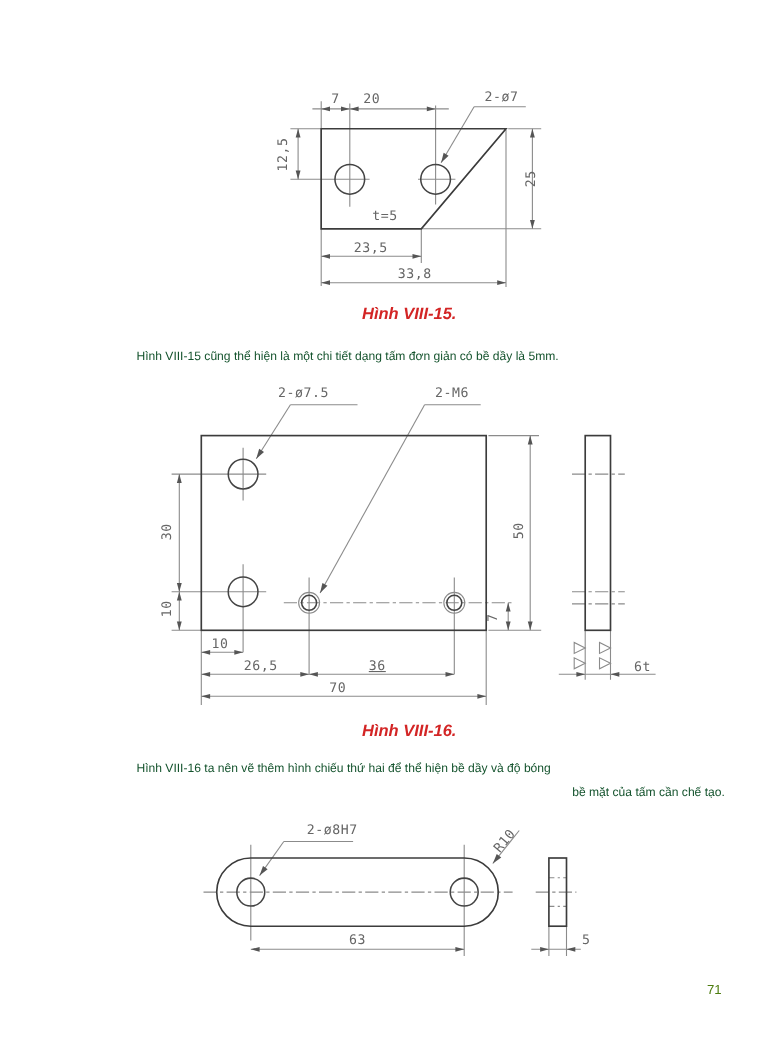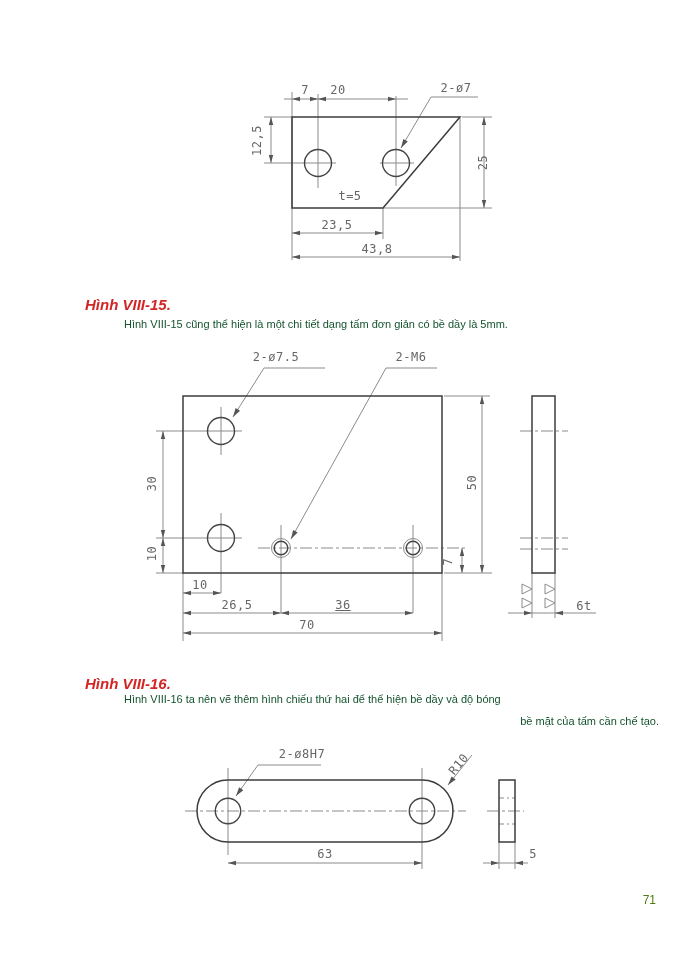--- a/index.html
+++ b/index.html
@@ -4,22 +4,22 @@
 <style>
   html,body{margin:0;padding:0;}
   body{width:700px;height:960px;background:#ffffff;position:relative;
        font-family:"Liberation Sans",sans-serif;color:#1b1b1b;overflow:hidden;}
   .fig{position:absolute;}
   .fig svg{position:absolute;left:0;top:0;}
   .dimlabel{position:absolute;font-family:"DejaVu Sans Mono",monospace;
             font-size:12px;line-height:13px;color:#666;text-align:center;
             white-space:nowrap;letter-spacing:0.5px;}
   .rot{transform:rotate(-90deg);transform-origin:center center;}
-  .caption{position:absolute;left:85px;width:574px;
-           font-size:15px;font-weight:bold;font-style:italic;color:#d32525;margin-top:19px;}
+  .caption{position:absolute;left:85px;width:574px;text-align:center;
+           font-size:15px;font-weight:bold;font-style:italic;color:#d32525;}
   .para{position:absolute;left:85px;width:574px;font-size:11px;
         line-height:22px;color:#14532d;}
   .indent{padding-left:39px;}
   .pagenum{position:absolute;left:618px;top:893px;width:38px;text-align:right;
            font-size:12px;color:#4d7c0f;}
   .thin{stroke:#8b8b8b;stroke-width:1;fill:none;}
   .thick{stroke:#3c3c3c;stroke-width:1.5;fill:none;}
   .med{stroke:#444;stroke-width:1.4;fill:none;}
   .cl{stroke:#8b8b8b;stroke-width:1;fill:none;stroke-dasharray:12 3 3 3;}
   .hid{stroke:#8b8b8b;stroke-width:1;fill:none;stroke-dasharray:5 3 2 3;}
@@ -70,21 +70,21 @@
       <circle class="med" cx="156" cy="85" r="13.5"></circle>
     </g>
   </svg>
   <div class="dimlabel" style="left:56px;top:6px;width:18px;">7</div>
   <div class="dimlabel" style="left:84px;top:6px;width:28px;">20</div>
   <div class="dimlabel" style="left:192px;top:4px;width:48px;">2-ø7</div>
   <div class="dimlabel rot" style="left:-5px;top:56px;width:44px;">12,5</div>
   <div class="dimlabel rot" style="left:225px;top:78px;width:36px;">25</div>
   <div class="dimlabel" style="left:92px;top:112px;width:36px;">t=5</div>
   <div class="dimlabel" style="left:79px;top:141px;width:36px;">23,5</div>
-  <div class="dimlabel" style="left:119px;top:165px;width:36px;">43,8</div>
+  <div class="dimlabel" style="left:119px;top:165px;width:36px;">33,8</div>
 </div>
 
 <div class="caption" style="top:277px;">Hình VIII-15.</div>
 
 <p class="para indent" style="top:302px;">Hình VIII-15 cũng thể hiện là một chi tiết dạng tấm đơn giản có bề dầy là 5mm.</p>
 
 <div class="fig" style="left:140px;top:345px;width:470px;height:300px;">
   <svg width="470" height="300" viewBox="0 0 470 300">
     <g>
       <line class="thin" x1="16" y1="86" x2="102" y2="86"></line>

